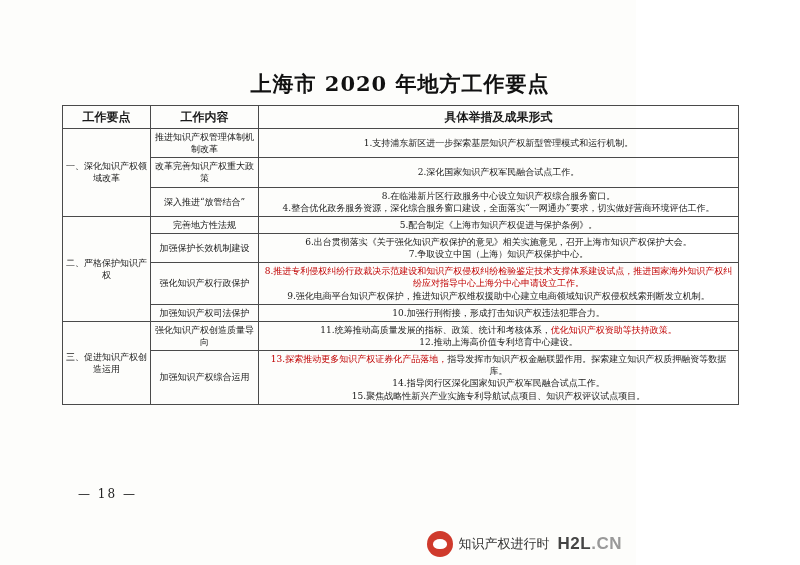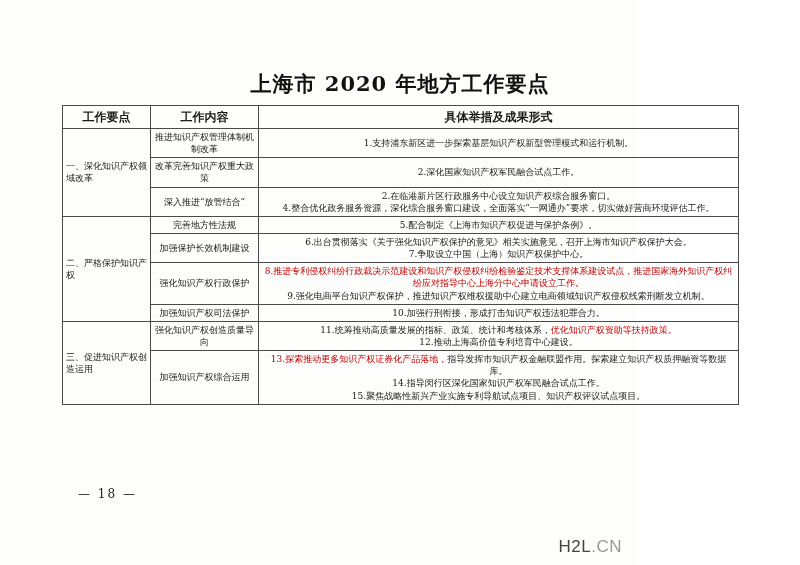--- a/index.html
+++ b/index.html
@@ -54,21 +54,21 @@
   table.main th {
     text-align: center;
     font-weight: bold;
     font-size: 12px;
     height: 18px;
   }
   .col-a { width: 88px; }
   .col-b { width: 108px; }
   .col-c { width: 480px; }
   .cell-center {
-    text-align: left;
+    text-align: center;
     font-weight: bold;
     font-size: 10.5px;
     line-height: 1.5;
   }
   .cell-sub {
     text-align: center;
     font-size: 9px;
     line-height: 1.4;
     padding-left: 4px;
   }
@@ -119,21 +119,21 @@
     background: #fff;
     border-radius: 50% 50% 45% 45%;
   }
   .wechat-name {
     font-size: 13px;
     color: #333;
     font-family: "DejaVu Sans", "Liberation Sans", sans-serif;
   }
   .brand {
     font-size: 17px;
-    font-weight: normal;
+    font-weight: bold;
     color: #444;
     font-family: "Liberation Sans", sans-serif;
     letter-spacing: 0.5px;
   }
   .brand .dot { color: #999; }
 </style>
 </head>
 <body>
 
 <div class="page">
@@ -164,21 +164,21 @@
       </tr>
       <tr>
         <td class="cell-sub">改革完善知识产权重大政策</td>
         <td class="cell-body">
           <span class="line">2.深化国家知识产权军民融合试点工作。</span>
         </td>
       </tr>
       <tr>
         <td class="cell-sub">深入推进“放管结合”</td>
         <td class="cell-body">
-          <span class="line">2.在临港新片区行政服务中心设立知识产权综合服务窗口。</span>
+          <span class="line">8.在临港新片区行政服务中心设立知识产权综合服务窗口。</span>
           <span class="line">4.整合优化政务服务资源，深化综合服务窗口建设，全面落实“一网通办”要求，切实做好营商环境评估工作。</span>
         </td>
       </tr>
 
       <tr>
         <td class="cell-center" rowspan="4">二、严格保护知识产权</td>
         <td class="cell-sub">完善地方性法规</td>
         <td class="cell-body">
           <span class="line">5.配合制定《上海市知识产权促进与保护条例》。</span>
         </td>
@@ -219,16 +219,20 @@
           <span class="line">14.指导闵行区深化国家知识产权军民融合试点工作。</span>
           <span class="line">15.聚焦战略性新兴产业实施专利导航试点项目、知识产权评议试点项目。</span>
         </td>
       </tr>
     </tbody>
   </table>
 
   <div class="pagenum">— 18 —</div>
 
   <div class="footer">
+    <div class="wechat-badge">
+      <span class="wechat-logo"></span>
+      <span class="wechat-name">知识产权进行时</span>
+    </div>
     <div class="brand"><span>H2L</span><span class="dot">.CN</span></div>
   </div>
 
 </div>
 
 </body></html>

